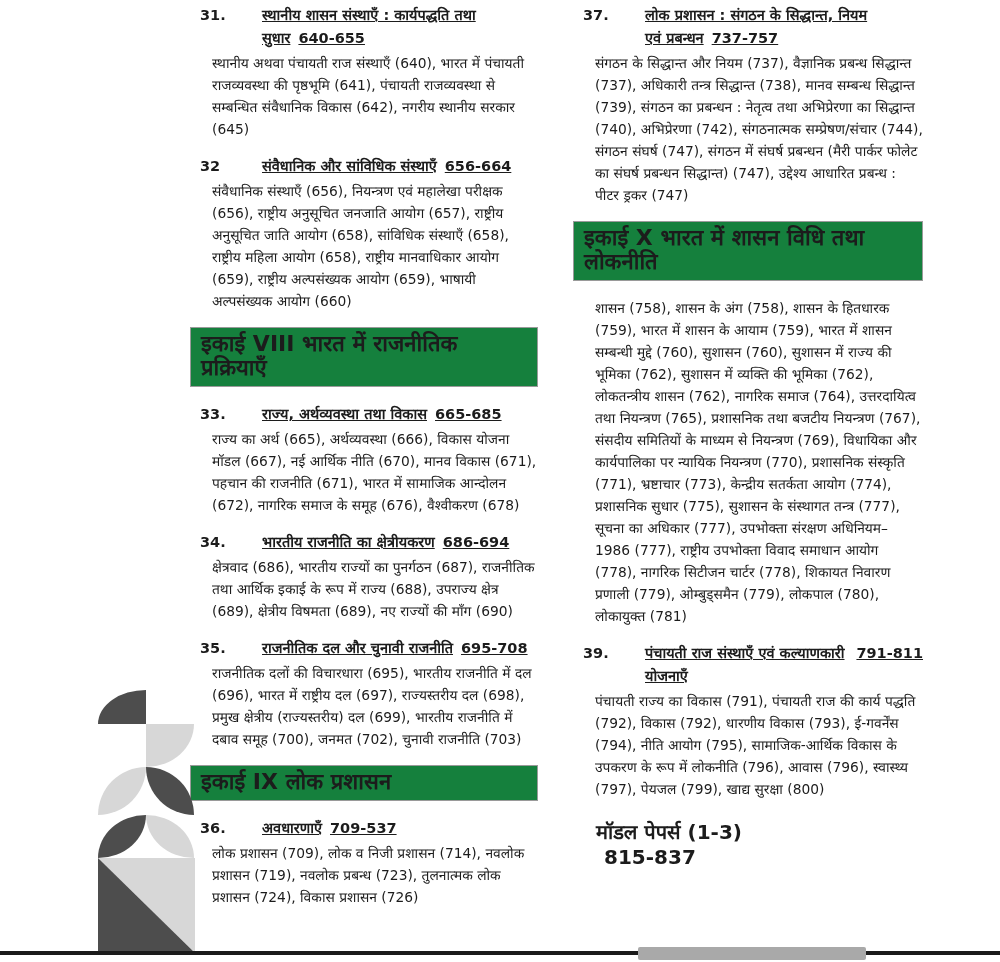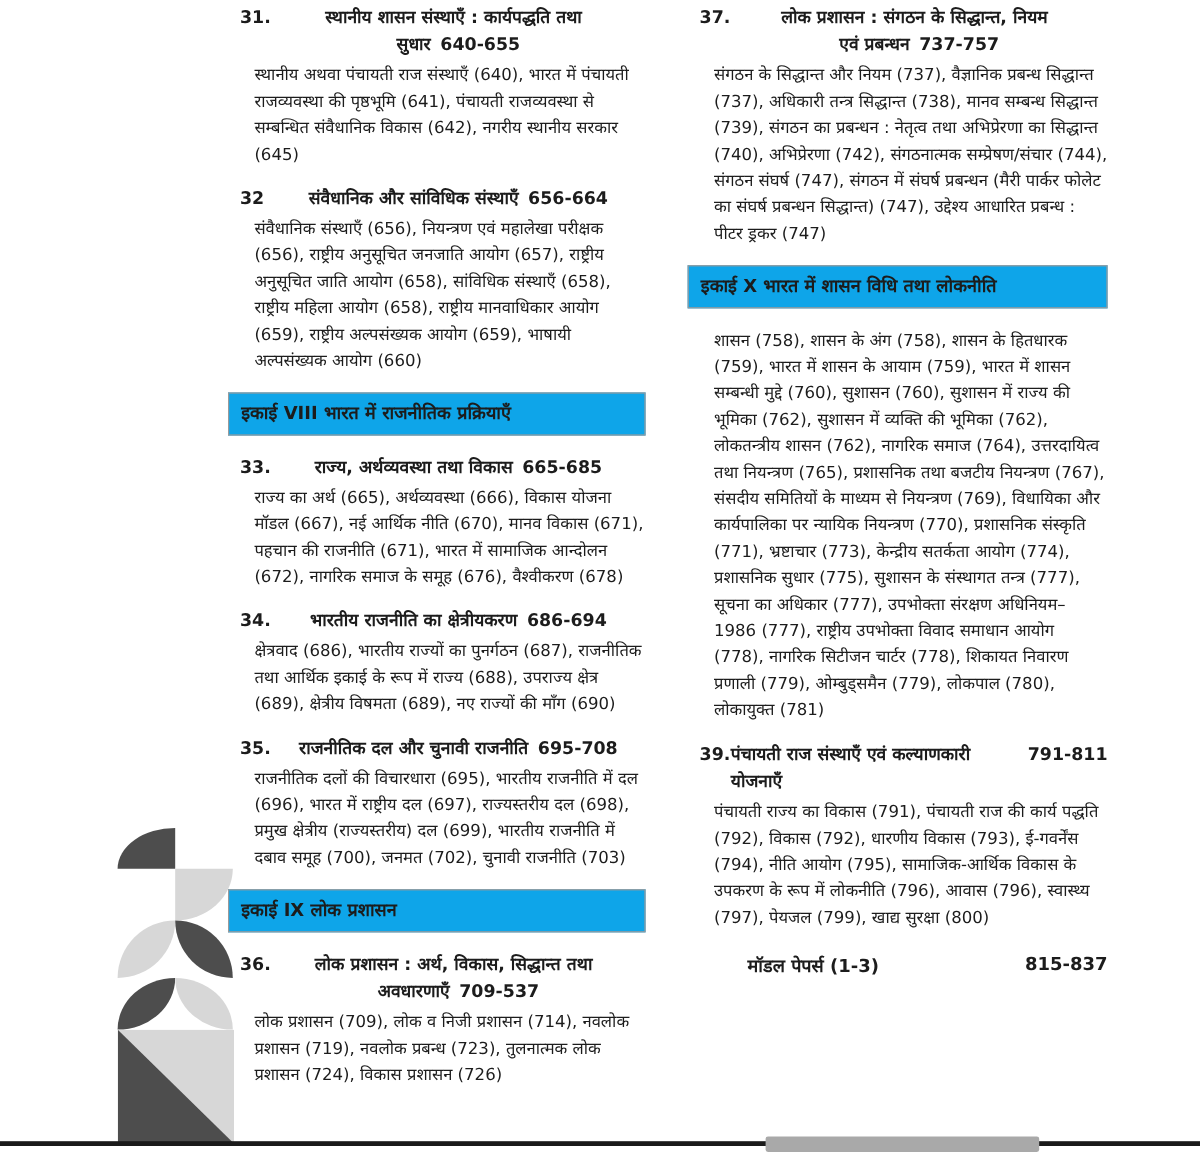--- a/index.html
+++ b/index.html
@@ -9,39 +9,39 @@
     font-family:"DejaVu Sans","Liberation Sans",sans-serif;
     color:#1c1c1c;
     position:relative;
     overflow:hidden;
   }
   .col { position:absolute; top:4px; }
   .col-left  { left:200px; width:338px; }
   .col-right { left:583px; width:340px; }
 
   .toc-item { margin-bottom:15px; }
-  .toc-head { display:flex; font-weight:bold; font-size:14.5px; line-height:23px; }
+  .toc-head { display:flex; font-weight:bold; font-size:14.5px; line-height:23px;gap:36px; }
   .num { flex:0 0 26px; width:26px; }
   .head-lines { flex:1; }
-  .h-line { display:flex; justify-content:center; }
+  .h-line { display:flex; justify-content:flex-start;text-decoration:underline; }
   .pages { font-weight:bold; white-space:nowrap; margin-left:8px; }
   .toc-body { margin-left:12px; font-size:13.8px; line-height:22px; margin-top:2px; }
 
   .unit-box {
     border:1.5px solid #9a9a9a;
-    font-weight:bold; font-size:15px; line-height:24px;
+    font-weight:bold; font-size:22px; line-height:24px;
     padding:4px 10px 6px 10px;
     margin:6px 0 16px -10px;
-    background:#0ea5e9;
+    background:#15803d;
   }
 
   .model-row {
     display:flex; justify-content:space-between;
-    font-weight:bold; font-size:15px;
-    margin-left:40px; margin-top:18px;
+    font-weight:bold; font-size:20px;
+    margin-left:13px; margin-top:18px;flex-direction:column;
   }
 
   
   .decor { position:absolute; left:0; top:0; width:0; height:0; }
   .shape { position:absolute; }
   .sq-wrap { position:absolute; left:98px; top:858px; width:97px; height:95px; }
   .tri { position:absolute; left:0; top:0; width:100%; height:100%; }
   .tri-light { clip-path:polygon(0 0,100% 0,100% 100%); }
   .tri-dark  { clip-path:polygon(0 0,100% 100%,0 100%); }
 
@@ -127,24 +127,20 @@
     </div>
     <div class="toc-body">राजनीतिक दलों की विचारधारा (695), भारतीय राजनीति में दल (696), भारत में राष्ट्रीय दल (697), राज्यस्तरीय दल (698), प्रमुख क्षेत्रीय (राज्यस्तरीय) दल (699), भारतीय राजनीति में दबाव समूह (700), जनमत (702), चुनावी राजनीति (703)</div>
   </div>
 
   <div class="unit-box">इकाई IX  लोक प्रशासन</div>
 
   <div class="toc-item">
     <div class="toc-head">
       <span class="num">36.</span>
       <div class="head-lines">
-        <div class="h-line">
-            <span>लोक प्रशासन : अर्थ, विकास, सिद्धान्त तथा</span>
-            <span class="pages"></span>
-          </div>
         <div class="h-line h-line2">
             <span>अवधारणाएँ</span>
             <span class="pages">709-537</span>
           </div>
       </div>
     </div>
     <div class="toc-body">लोक प्रशासन (709), लोक व निजी प्रशासन (714), नवलोक प्रशासन (719), नवलोक प्रबन्ध (723), तुलनात्मक लोक प्रशासन (724), विकास प्रशासन (726)</div>
   </div>
 
 </div>

